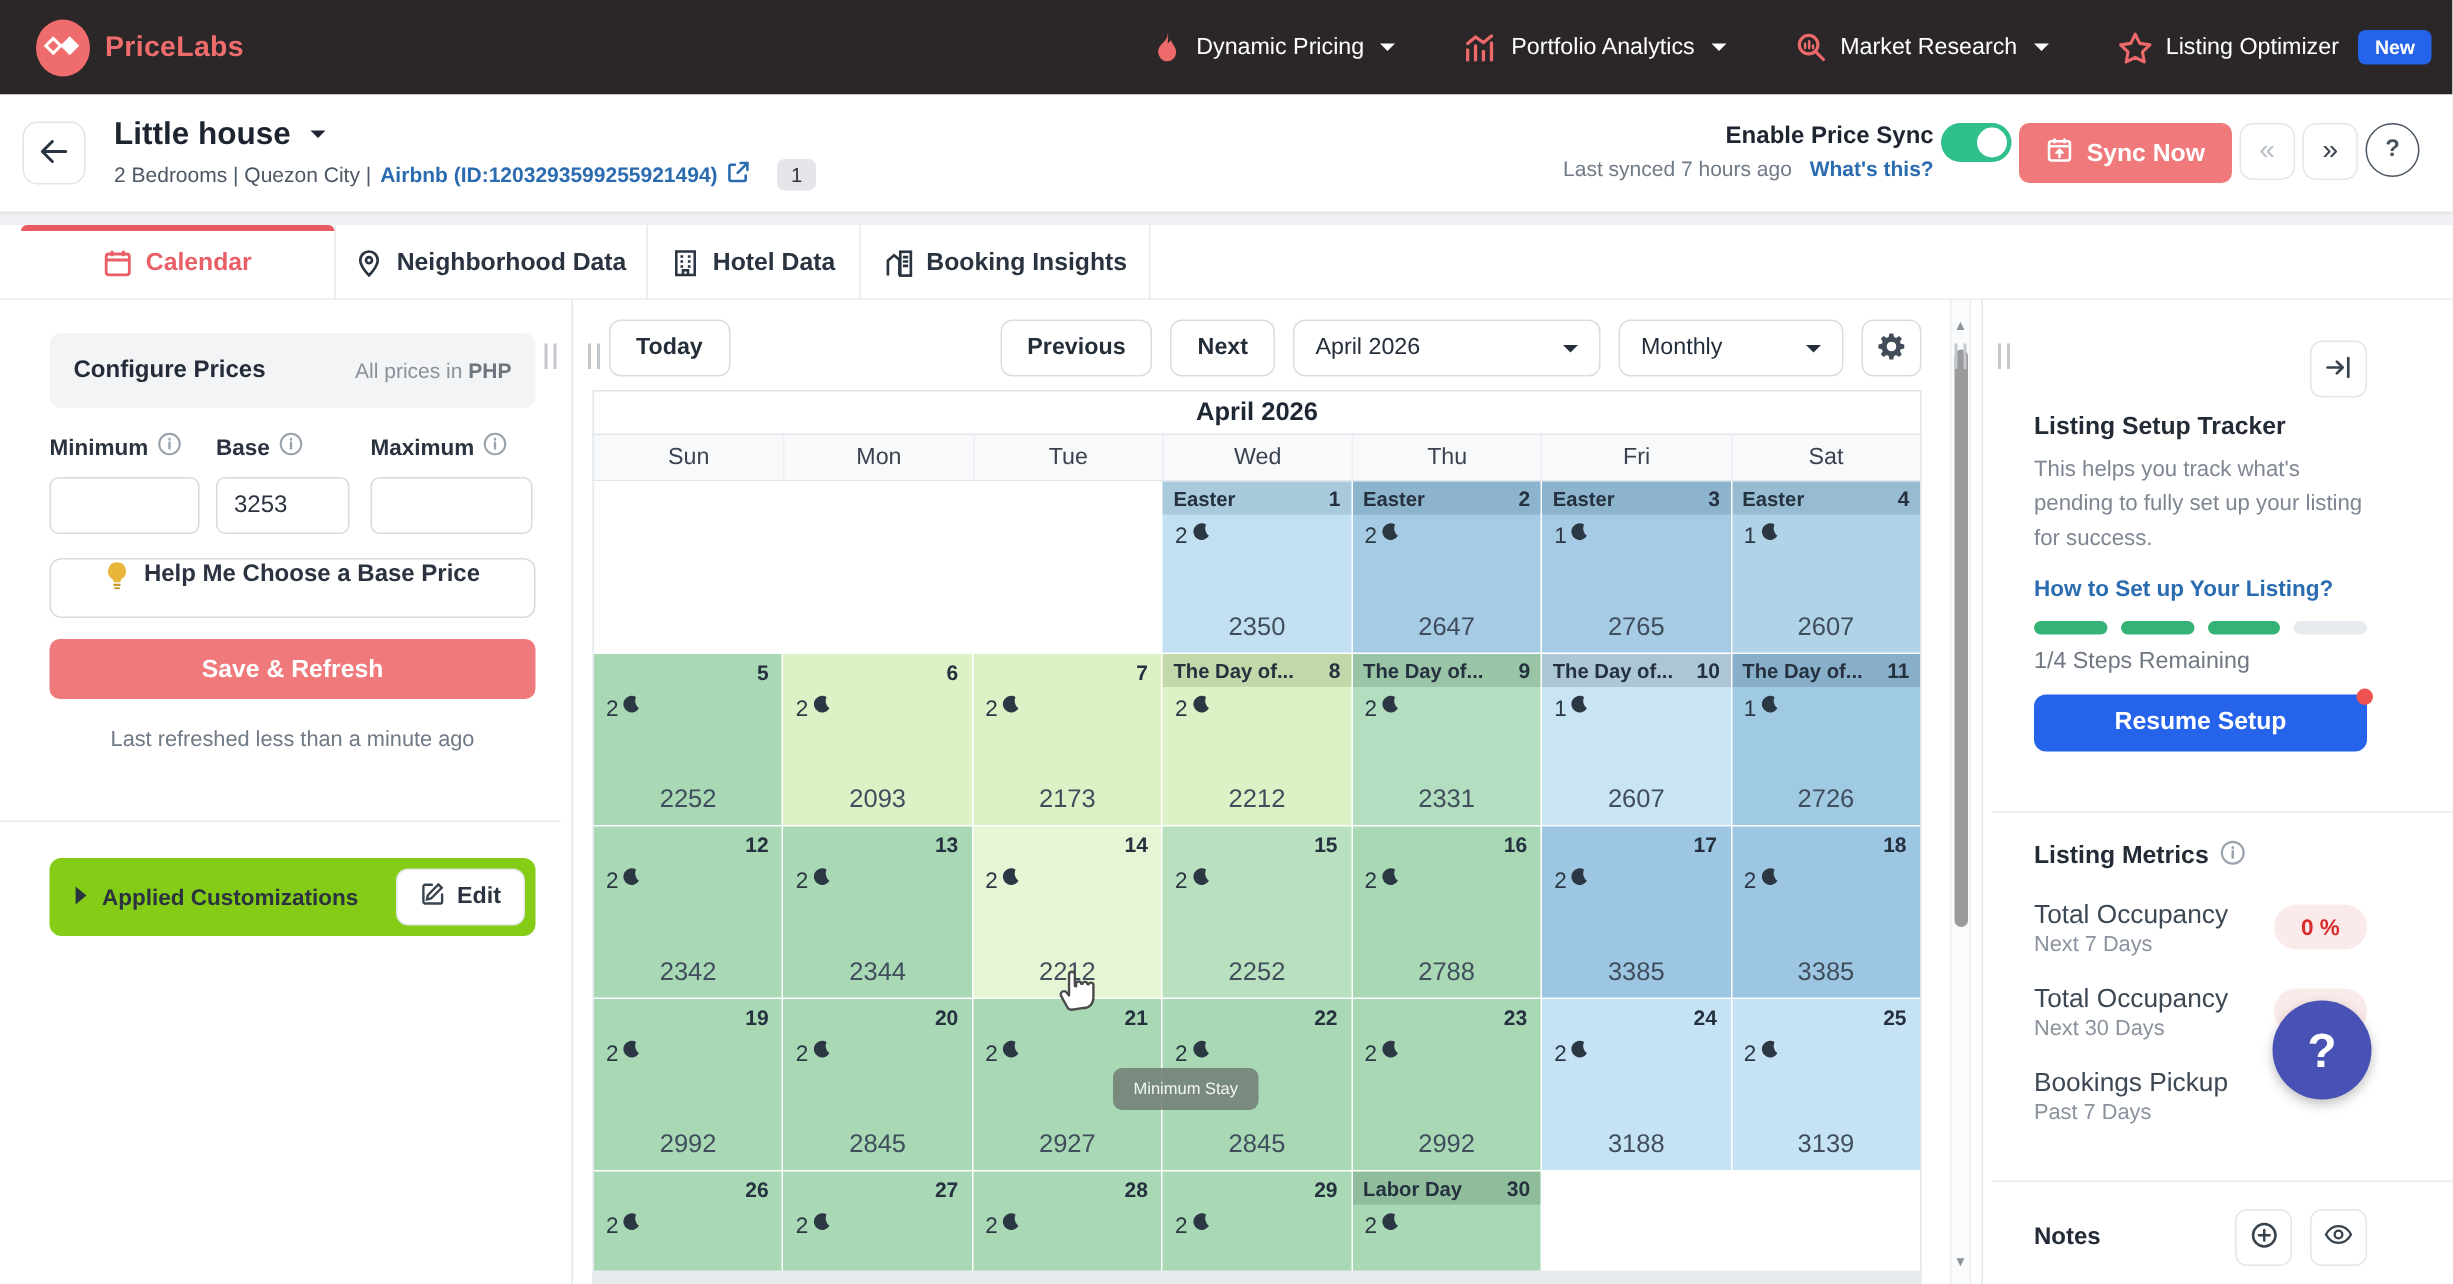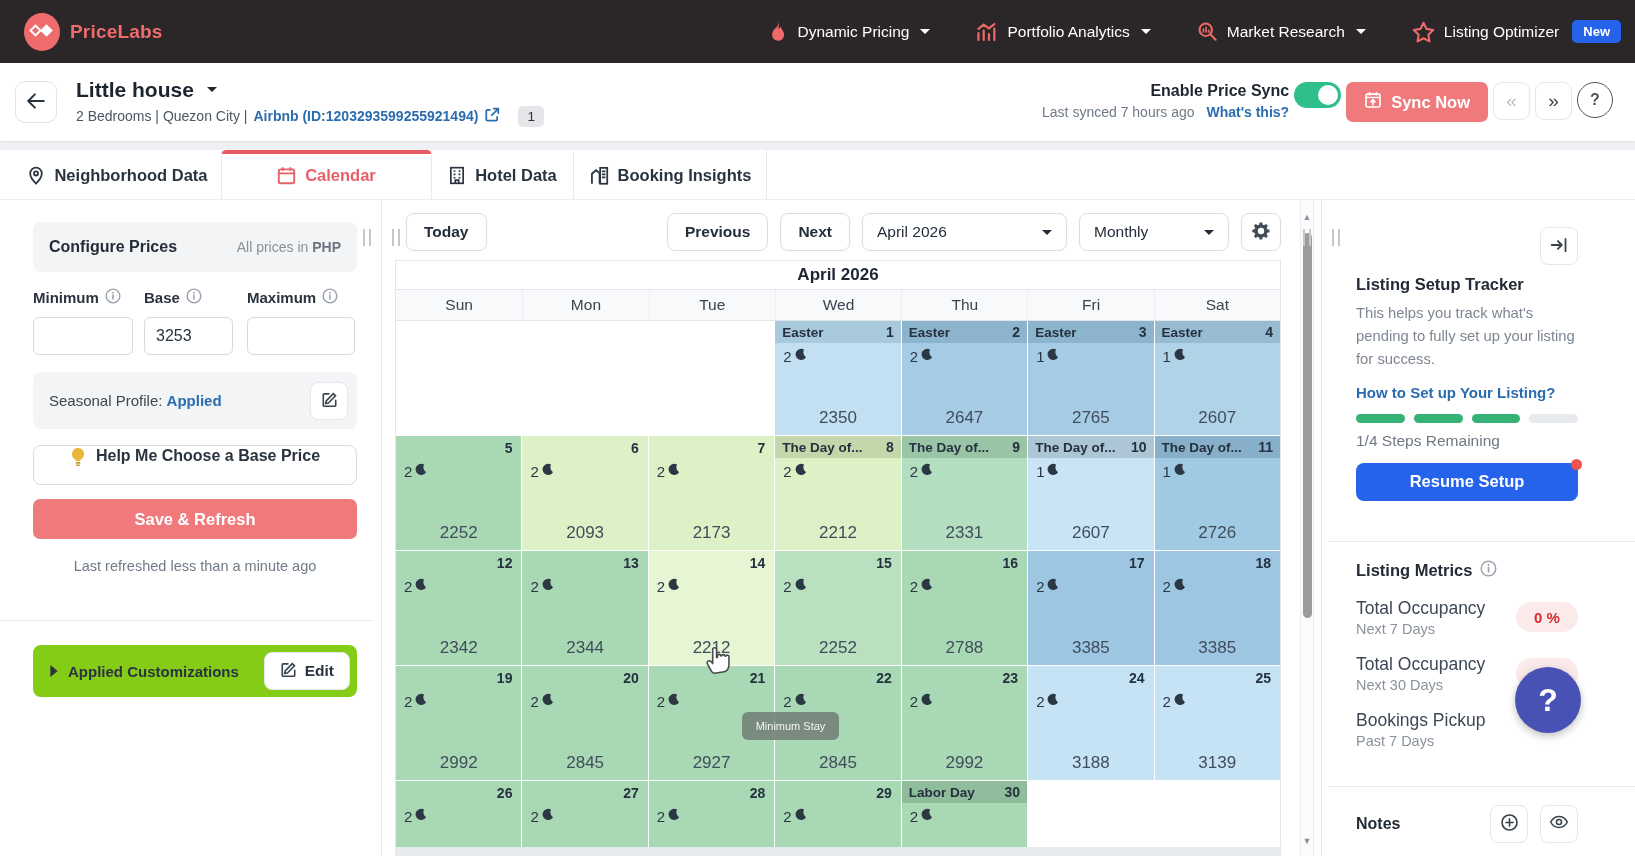--- a/index.html
+++ b/index.html
@@ -238,41 +238,41 @@
       <span>Sync Now</span>
     </button>
     <button class="hdr-sq lt">«</button>
     <button class="hdr-sq dk2">»</button>
     <button class="hdr-help">?</button>
   </div>
 </div>
 
 <div class="page">
   <div class="tabbar" id="tab-bar">
+      <div class="tab active" style="width: 210px;">
+        <span class="tab-ic">
+          <svg width="19" height="19" viewBox="0 0 16 16">
+            <g fill="none" stroke="currentColor" stroke-width="1.6">
+              <rect x="1.5" y="2.8" width="13" height="11.7" rx="1.5"></rect>
+              <path d="M1.5 6.2h13M4.8 1v3M11.2 1v3"></path>
+            </g>
+          </svg>
+        </span>
+        <span>Calendar</span>
+      </div>
       <div class="tab" style="width: 208px;">
         <span class="tab-ic">
           <svg width="18" height="19" viewBox="0 0 16 17">
             <g fill="none" stroke="currentColor" stroke-width="1.6">
               <path d="M8 1.5a5.2 5.2 0 0 1 5.2 5.2C13.2 10.6 8 15.7 8 15.7S2.8 10.6 2.8 6.7A5.2 5.2 0 0 1 8 1.5z"></path>
               <circle cx="8" cy="6.7" r="1.8"></circle>
             </g>
           </svg>
         </span>
         <span>Neighborhood Data</span>
-      </div>
-      <div class="tab active" style="width: 210px;">
-        <span class="tab-ic">
-          <svg width="19" height="19" viewBox="0 0 16 16">
-            <g fill="none" stroke="currentColor" stroke-width="1.6">
-              <rect x="1.5" y="2.8" width="13" height="11.7" rx="1.5"></rect>
-              <path d="M1.5 6.2h13M4.8 1v3M11.2 1v3"></path>
-            </g>
-          </svg>
-        </span>
-        <span>Calendar</span>
       </div>
       <div class="tab" style="width: 142px;">
         <span class="tab-ic">
           <svg width="18" height="19" viewBox="0 0 16 17">
             <g fill="none" stroke="currentColor" stroke-width="1.5">
               <rect x="2.5" y="1.5" width="11" height="14"></rect>
               <path d="M5 4.5h1.6M9.4 4.5H11M5 7.5h1.6M9.4 7.5H11M5 10.5h1.6M9.4 10.5H11M6.5 15.5v-2.8h3v2.8"></path>
             </g>
           </svg>
         </span>
@@ -323,31 +323,20 @@
         <div class="fcol c3">
           <div class="flabel">
               <span>Maximum</span>
               <span><svg width="16" height="16" viewBox="0 0 14 14">
                   <circle cx="7" cy="7" r="6" fill="none" stroke="#9aa2ac" stroke-width="1.2"></circle>
                   <path d="M7 6.2v3.4M7 4v.4" stroke="#9aa2ac" stroke-width="1.4" stroke-linecap="round"></path>
                 </svg></span>
             </div>
           <input class="finput" value="" style="">
         </div>
-      </div>
-      <div class="seasonal">
-        <span class="seasonal-text"><span>Seasonal Profile:</span> <span class="lnk">Applied</span></span>
-        <button class="icon-btn">
-          <span><svg width="17" height="17" viewBox="0 0 15 15">
-                <g fill="none" stroke="#39434e" stroke-width="1.4">
-                  <path d="M10.8 2.3l2 2L6.5 10.6l-2.4.5.5-2.4z"></path>
-                  <path d="M13 8.2v4.3a1 1 0 0 1-1 1H3a1 1 0 0 1-1-1V3.5a1 1 0 0 1 1-1h4" stroke-linecap="round"></path>
-                </g>
-              </svg></span>
-        </button>
       </div>
       <button class="help-btn">
         <span><svg width="16" height="20" viewBox="0 0 14 18">
               <path fill="#e9b63b" d="M7 .8a5.4 5.4 0 0 0-3 9.9c.6.5 1 1.2 1 2h4c0-.8.4-1.5 1-2A5.4 5.4 0 0 0 7 .8z"></path>
               <rect x="4.8" y="13.6" width="4.4" height="1.4" rx=".7" fill="#c9992f"></rect>
               <rect x="5.2" y="15.7" width="3.6" height="1.3" rx=".65" fill="#c9992f"></rect>
             </svg></span>
         <span>Help Me Choose a Base Price</span>
       </button>
       <button class="save-btn">Save &amp; Refresh</button>

